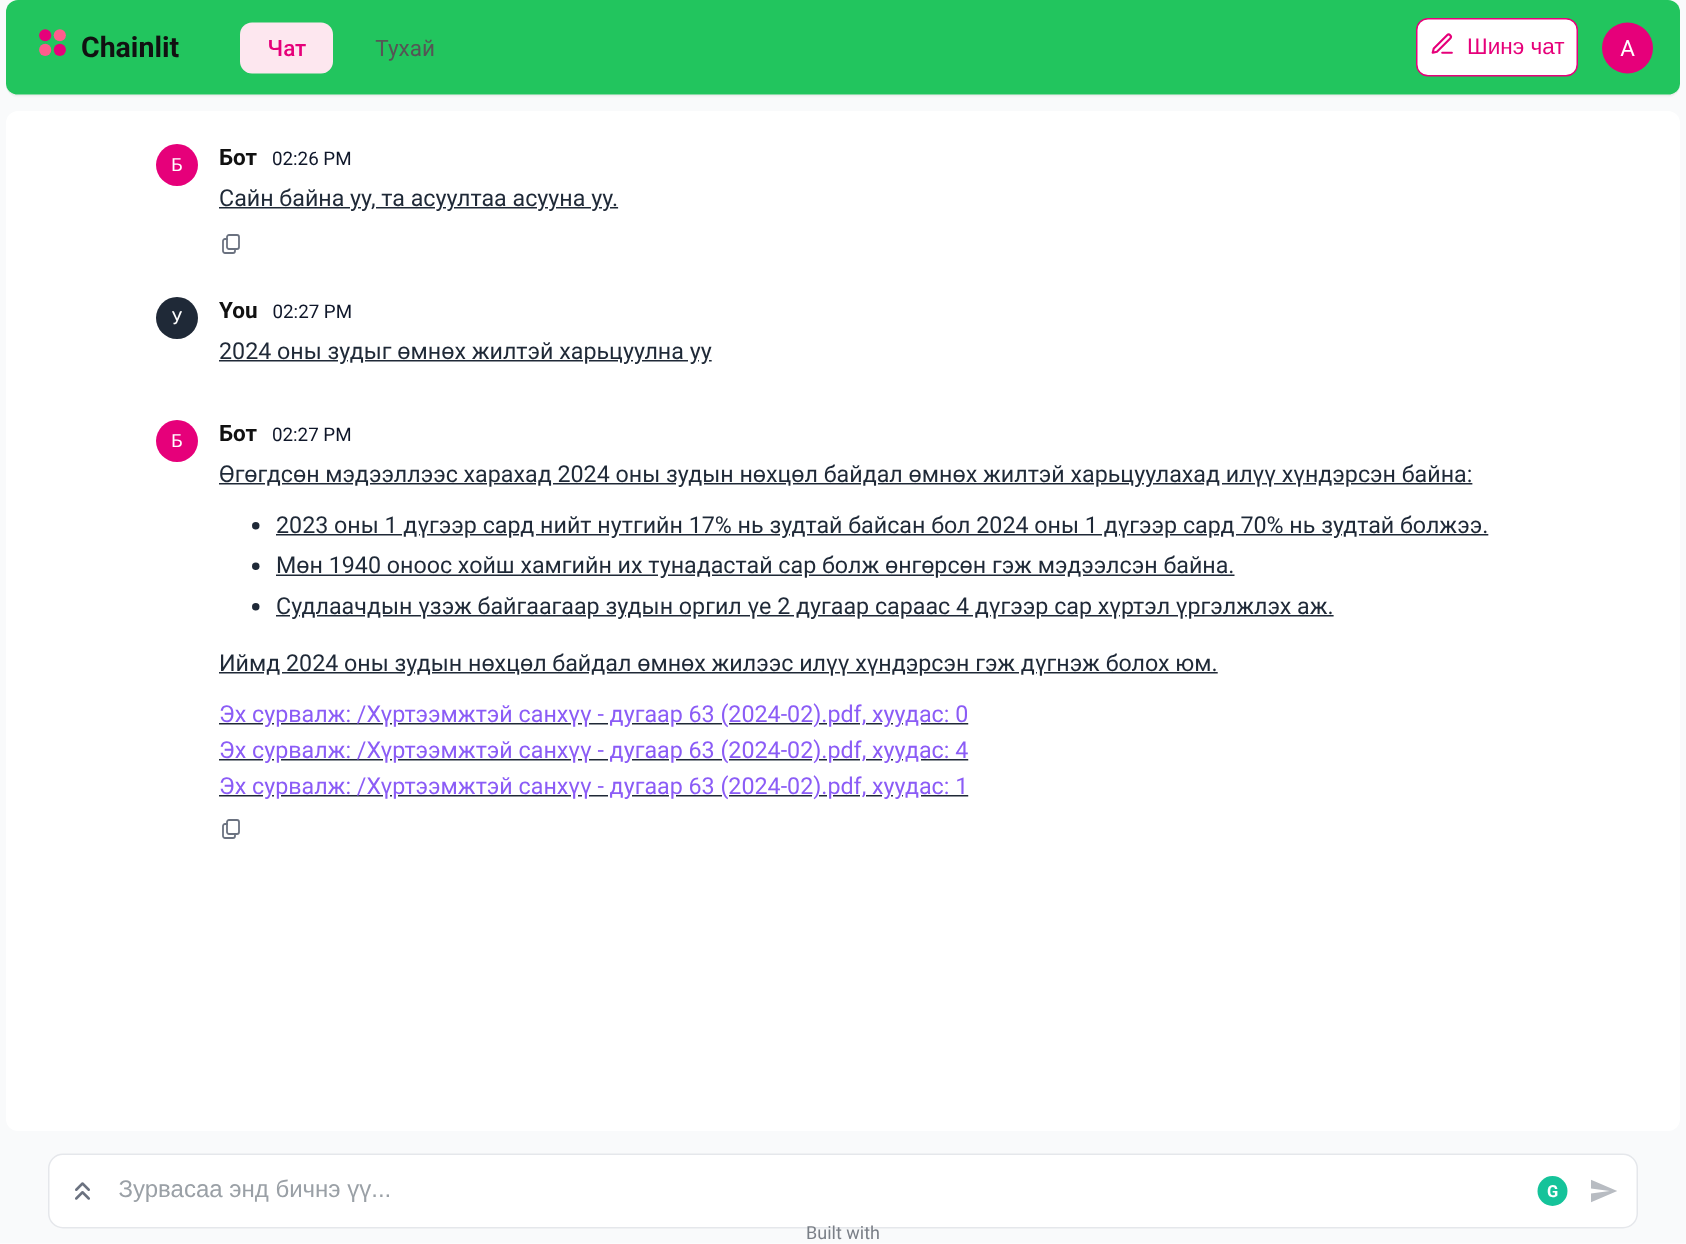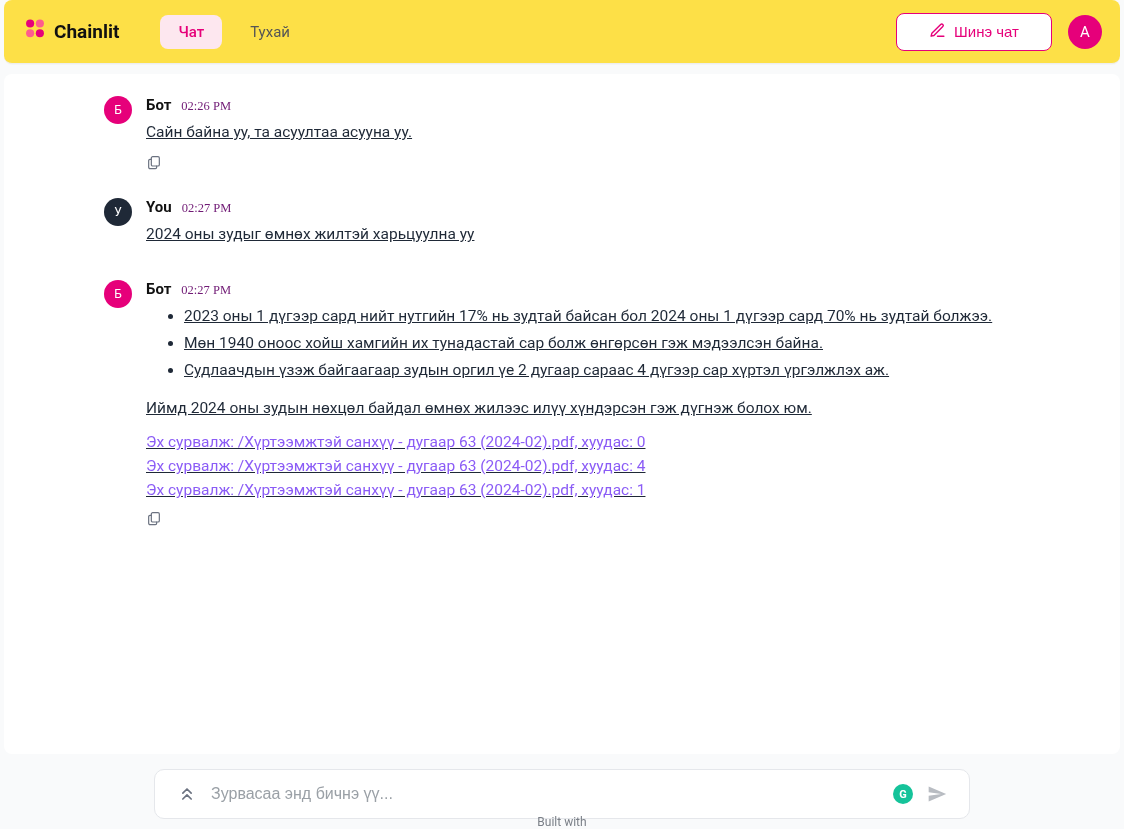--- a/index.html
+++ b/index.html
@@ -5,21 +5,21 @@
   * { box-sizing: border-box; margin: 0; padding: 0; }
   body {
     font-family: -apple-system, BlinkMacSystemFont, "Segoe UI", Roboto, Helvetica, Arial, sans-serif;
     background: #f9fafb;
     width: 1124px;
     height: 829px;
     overflow: hidden;
     position: relative;
   }
   .topbar {
-    background: #fde047;
+    background: #22c55e;
     height: 64px;
     border-bottom: 1px solid #eee;
     border-radius: 8px;
     margin: 0 4px;
     display: flex;
     align-items: center;
     padding: 0 18px;
     box-shadow: 0 1px 0 rgba(0,0,0,0.02);
   }
   .logo {
@@ -53,21 +53,21 @@
     align-items: center;
     gap: 16px;
   }
   .new-chat-btn {
     display: flex;
     align-items: center;
     gap: 8px;
     border: 1.5px solid #e6007a;
     color: #e6007a;
     background: #fff;
-    padding: 8px 32px;
+    padding: 8px 8px;
     border-radius: 8px;
     font-size: 15px;
     font-weight: 500;
     cursor: pointer;
   }
   .avatar {
     width: 34px; height: 34px;
     background: #e6007a;
     border-radius: 50%;
     color: #fff;
@@ -111,22 +111,21 @@
     gap: 10px;
     margin-bottom: 6px;
   }
   .msg-author {
     font-weight: 700;
     font-size: 15px;
     color: #111;
   }
   .msg-time {
     font-size: 12.5px;
-    color: #701a75;
-    font-family: Liberation Serif, serif;
+    color: #0f172a;
   }
   .msg-content {
     font-size: 15.5px;
     color: #1f2937;
     line-height: 1.55;
     text-decoration: underline;
   }
   .msg-content p { margin-bottom: 10px; }
   .msg-content ul {
     margin: 0 0 14px 22px;
@@ -149,25 +148,25 @@
   .copy-btn svg { width: 16px; height: 16px; }
 
   .input-bar-wrap {
     position: absolute;
     bottom: 10px;
     left: 0; right: 0;
     display: flex;
     justify-content: center;
   }
   .input-bar {
-    width: 816px;
+    width: 1060px;
     background: #fff;
     border: 1px solid #e5e7eb;
     border-radius: 10px;
-    padding: 14px 22px;
+    padding: 14px 12px;
     display: flex;
     align-items: center;
     gap: 14px;
   }
   .expand-btn, .send-btn {
     color: #9aa0a6;
     cursor: pointer;
     display: flex;
     align-items: center;
   }
@@ -265,20 +264,21 @@
       </div>
     </div>
     <div class="msg">
       <div class="bubble-avatar av-bot">Б</div>
       <div class="msg-body">
         <div class="msg-header">
           <span class="msg-author">Бот</span>
           <span class="msg-time">02:27 PM</span>
         </div>
         <div class="msg-content">
+          <p>Өгөгдсөн мэдээллээс харахад 2024 оны зудын нөхцөл байдал өмнөх жилтэй харьцуулахад илүү хүндэрсэн байна:</p>
           <ul>
             <li>2023 оны 1 дүгээр сард нийт нутгийн 17% нь зудтай байсан бол 2024 оны 1 дүгээр сард 70% нь зудтай болжээ.</li>
             <li>Мөн 1940 оноос хойш хамгийн их тунадастай сар болж өнгөрсөн гэж мэдээлсэн байна.</li>
             <li>Судлаачдын үзэж байгаагаар зудын оргил үе 2 дугаар сараас 4 дүгээр сар хүртэл үргэлжлэх аж.</li>
           </ul>
           <p>Иймд 2024 оны зудын нөхцөл байдал өмнөх жилээс илүү хүндэрсэн гэж дүгнэж болох юм.</p>
           <div class="source-line">Эх сурвалж: /Хүртээмжтэй санхүү - дугаар 63 (2024-02).pdf, хуудас: 0</div>
           <div class="source-line">Эх сурвалж: /Хүртээмжтэй санхүү - дугаар 63 (2024-02).pdf, хуудас: 4</div>
           <div class="source-line">Эх сурвалж: /Хүртээмжтэй санхүү - дугаар 63 (2024-02).pdf, хуудас: 1</div>
         </div>

